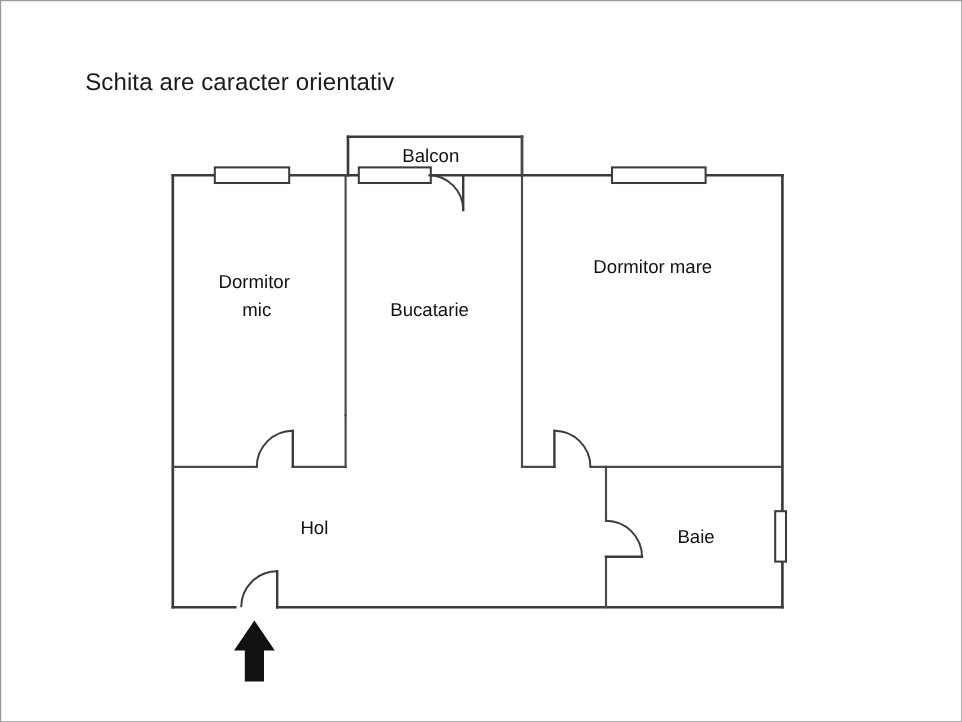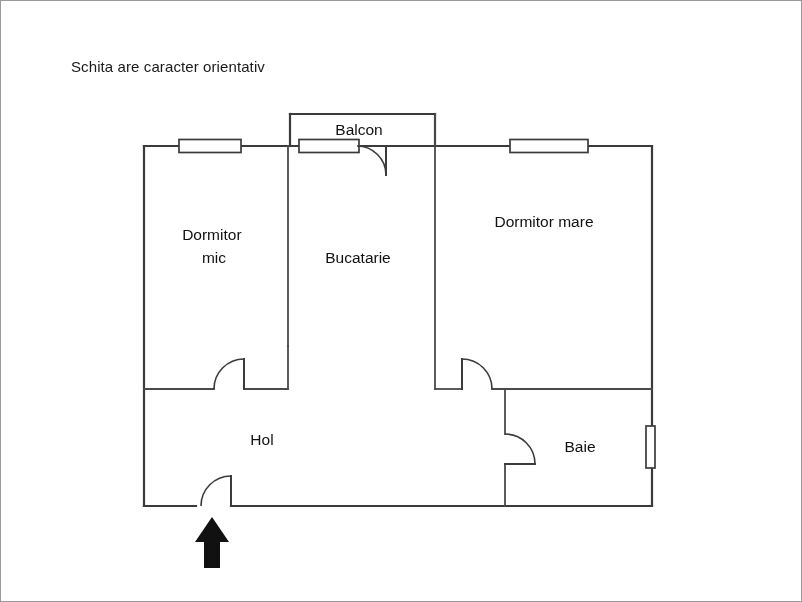--- a/index.html
+++ b/index.html
@@ -18,21 +18,21 @@
     width: 802px;
     height: 602px;
     background: #ffffff;
     box-sizing: border-box;
     border: 1px solid #9a9a9a;
   }
   #title {
     position: absolute;
     left: 70px;
     top: 57px;
-    font-size: 15px;
+    font-size: 20px;
     color: #1a1a1a;
     letter-spacing: 0.1px;
     white-space: nowrap;
   }
   #plan {
     position: absolute;
     left: 0;
     top: 0;
   }
   .wall       { stroke: #3b3b3b; stroke-width: 2.2; fill: none; stroke-linecap: square; }

